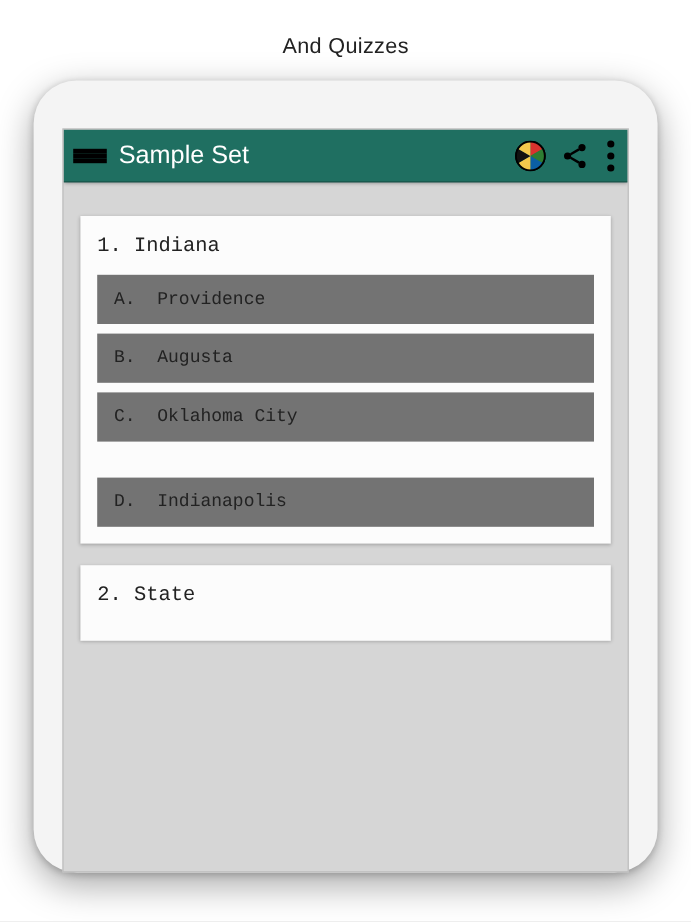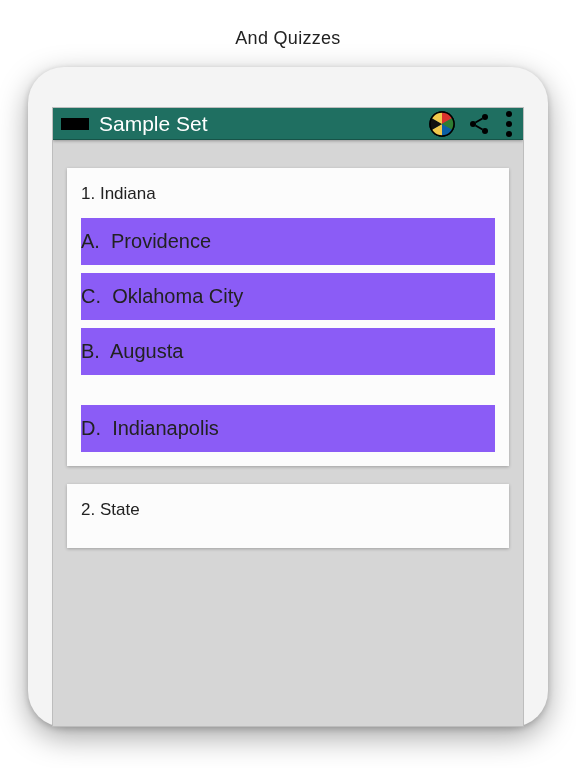--- a/index.html
+++ b/index.html
@@ -28,21 +28,21 @@
   .device-screen {
     width: 100%;
     height: 620px;
     background: #d6d6d6;
     border: 1px solid #bdbdbd;
     overflow: hidden;
     position: relative;
   }
   .topbar {
     background: #1f6f61;
-    height: 32px;
+    height: 44px;
     display: flex;
     align-items: center;
     padding: 0 8px;
     color: #fff;
     border-bottom: 1px solid rgba(0,0,0,0.25);
     box-shadow: 0 1px 3px rgba(0,0,0,0.3);
   }
   .menu-icon {
     width: 28px; height: 22px;
     display: flex; flex-direction: column; justify-content: space-between;
@@ -71,31 +71,32 @@
     font-size: 17px;
     color: #222;
     line-height: 1.35;
     padding: 0 10px 22px 10px;
   }
   .card {
     background: #fcfcfc;
     box-shadow: 0 1px 3px rgba(0,0,0,0.25);
     padding: 16px 14px 14px 14px;
     margin-bottom: 18px;
+    font-family: Liberation Mono, monospace;
   }
   .question-label {
     font-size: 17px;
     color: #222;
     margin-bottom: 14px;
   }
   .option {
-    background: #8b5cf6;
-    padding: 12px 0;
+    background: #737373;
+    padding: 12px 14px;
     margin-bottom: 8px;
-    font-size: 20px;
+    font-size: 15px;
     color: #222;
     cursor: pointer;
   }
   .option:last-child { margin-bottom: 0; margin-top: 30px; }
 </style>
 </head>
 <body>
 
 <div class="page-title">And Quizzes</div>
 
@@ -144,26 +145,26 @@
       <div class="card">
         <div class="question-label">
           <span>1.</span>
           <span>Indiana</span>
         </div>
         <div class="option">
           <span>A.</span>&nbsp;
           <span>Providence</span>
         </div>
         <div class="option">
+          <span>B.</span>&nbsp;
+          <span>Augusta</span>
+        </div>
+        <div class="option">
           <span>C.</span>&nbsp;
           <span>Oklahoma City</span>
-        </div>
-        <div class="option">
-          <span>B.</span>&nbsp;
-          <span>Augusta</span>
         </div>
         <div class="option">
           <span>D.</span>&nbsp;
           <span>Indianapolis</span>
         </div>
       </div>
 
       <div class="card">
         <div class="question-label">
           <span>2.</span>

